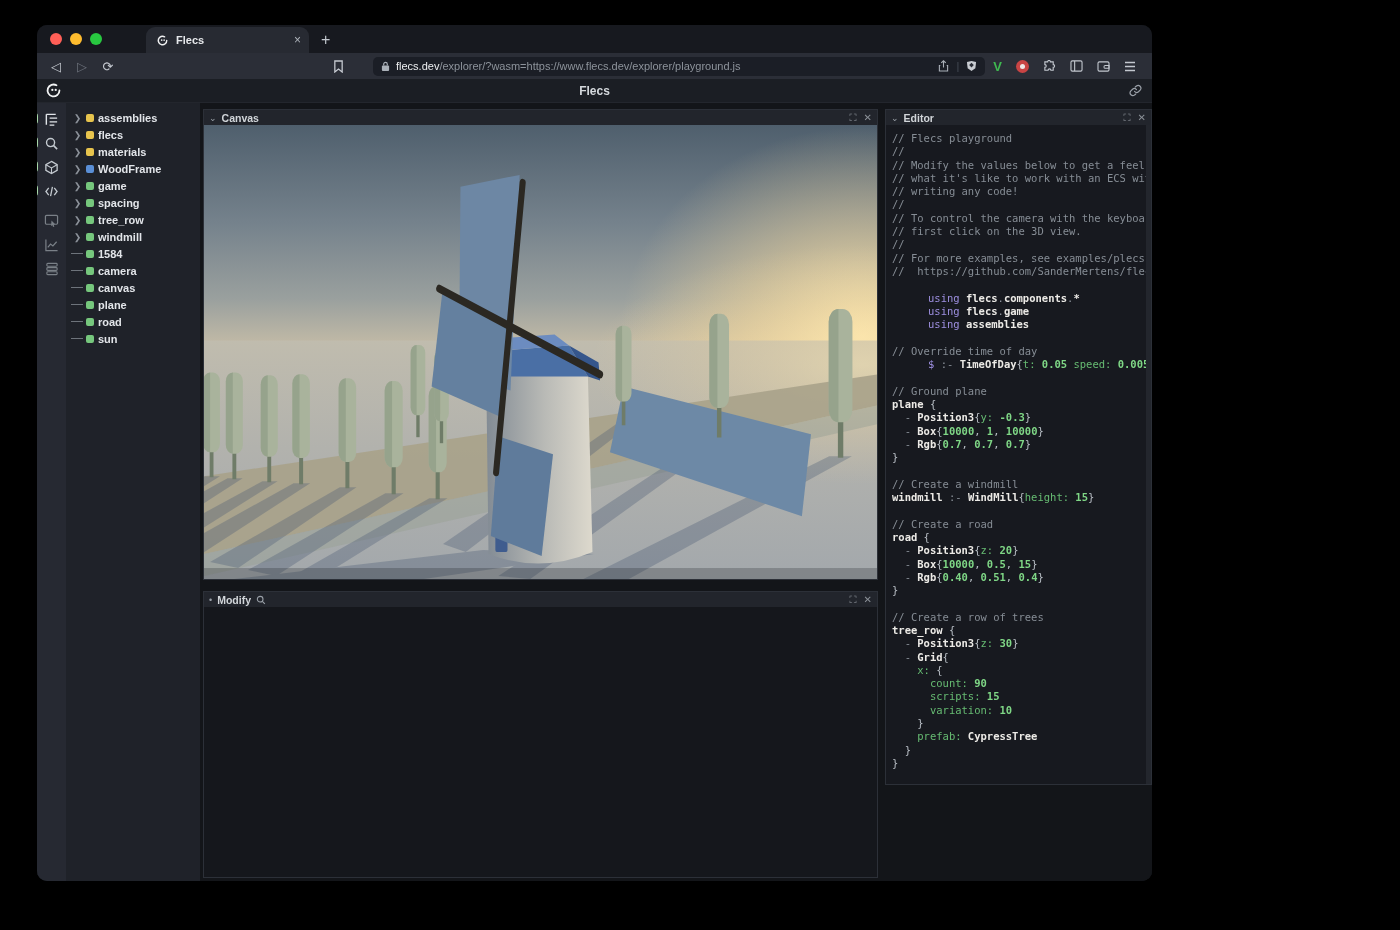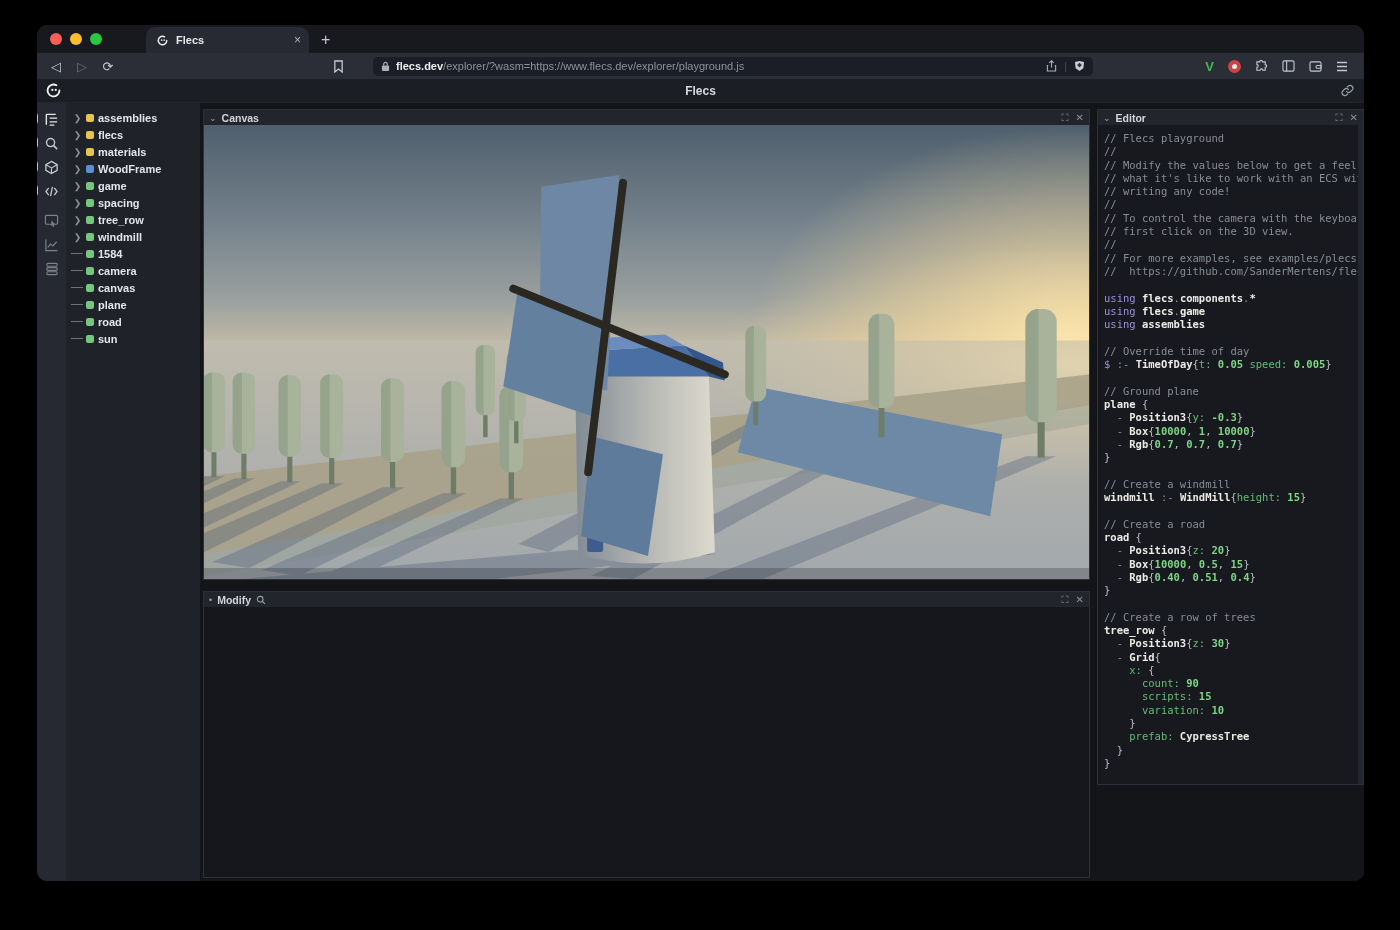--- a/index.html
+++ b/index.html
@@ -1,32 +1,32 @@
 <!DOCTYPE html>
 <html><head>
 <meta charset="utf-8">
 <style>
   * { margin:0; padding:0; box-sizing:border-box; }
   html,body { width:1400px; height:930px; background:#000; font-family:"Liberation Sans",sans-serif; overflow:hidden; }
-  .window { position:absolute; left:37px; top:25px; width:1327px; height:856px; background:#14161b; border-radius:10px; overflow:hidden; display:flex; flex-direction:column; }
+  .window { position:absolute; left:37px; top:25px; width:1115px; height:856px; background:#14161b; border-radius:10px; overflow:hidden; display:flex; flex-direction:column; }
 
   
   .tabbar { height:28px; background:#17191f; display:flex; align-items:flex-end; flex:none; }
   .traffic { display:flex; gap:8px; align-items:center; padding:0 14px 0 13px; height:28px; }
   .tl { width:12px; height:12px; border-radius:50%; }
   .tab { width:163px; height:26px; background:#272a32; border-radius:9px 9px 0 0; display:flex; align-items:center; gap:7px; padding:0 8px 0 10px; }
   .tab-title { color:#e6e8eb; font-size:11px; font-weight:700; flex:1; }
   .tab-close { color:#aeb3ba; font-size:12px; line-height:1; cursor:default; }
   .newtab { color:#c3c8ce; font-size:16px; margin:0 0 4px 12px; }
   .navbar { height:26px; background:#2b2e37; display:flex; align-items:center; padding:0 10px; gap:8px; flex:none; }
   .nav-ic { color:#c6cad1; font-size:13px; width:18px; text-align:center; }
   .nav-ic.dim { color:#6b707a; }
   .urlpill { flex:1; max-width:720px; height:19px; background:#1b1e26; border-radius:5px; display:flex; align-items:center; padding:0 8px; gap:6px; margin-left:14px; }
   .url-text { font-size:11px; color:#8d939b; white-space:nowrap; overflow:hidden; flex:1; }
-  .url-text b { color:#eceef0; font-weight:700; }
+  .url-text b { color:#eceef0; font-weight:400; }
   .pill-right { display:flex; align-items:center; gap:7px; color:#aab0b8; font-size:11px; }
   .pill-sep { color:#454a54; }
   .rightcluster { display:flex; align-items:center; gap:14px; margin-left:auto; padding-right:6px; }
   .ext-v { color:#3fb950; font-weight:700; font-size:13px; }
   .ext-red { width:13px; height:13px; background:#c94444; border-radius:50%; display:inline-block; position:relative; }
   .ext-red::after { content:""; position:absolute; left:4px; top:4px; width:5px; height:5px; background:#efe7e7; border-radius:50%; }
   svg.ic { display:block; }
 
   
   .page { flex:1; display:flex; flex-direction:column; background:#14161b; min-height:0; }
@@ -62,21 +62,21 @@
   .gap-v { height:11px; flex:none; }
   .search-panel { flex:1; min-height:0; }
   .search-body { flex:1; background:#15171c; }
   .search-mag { color:#9aa0a8; font-size:10px; }
 
   .editor-panel { width:267px; margin:6px 0 0 4px; height:676px; flex:none; position:relative; }
   .editor-body { flex:1; overflow:hidden; padding:7px 0 0 6px; position:relative; background:#17191f; }
   .editor-scrollbar { position:absolute; right:0; top:0; bottom:0; width:5px; background:#23262d; }
   .code-line { font-family:"DejaVu Sans Mono",monospace; font-size:10.5px; line-height:13.3px; white-space:pre; color:#b8bec5; }
   .cl-c { color:#868d95; }
-  .cl-k { color:#9d8fe0; }
+  .cl-k { color:#9d8fe0;margin-left:36px; }
   .cl-i { color:#eceae6; font-weight:700; }
   .cl-p { color:#8b929a; }
   .cl-g { color:#66bb72; }
   .cl-n { color:#7fd786; font-weight:700; }
   .cl-w { color:#b8bec5; }
 </style>
 </head>
 <body>
 
 <div class="window">

